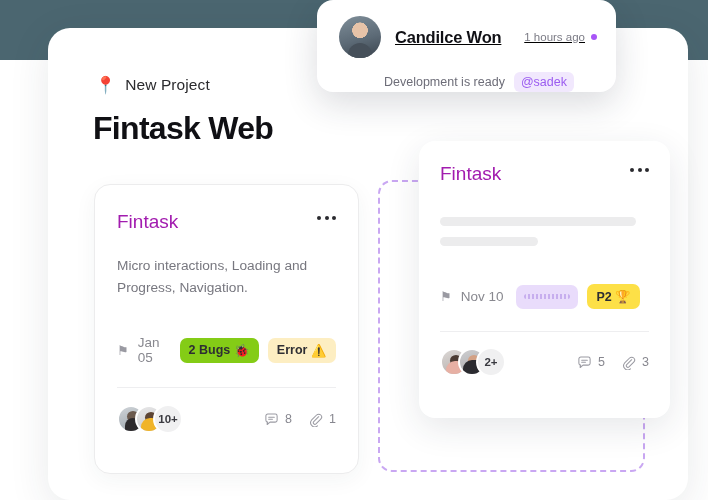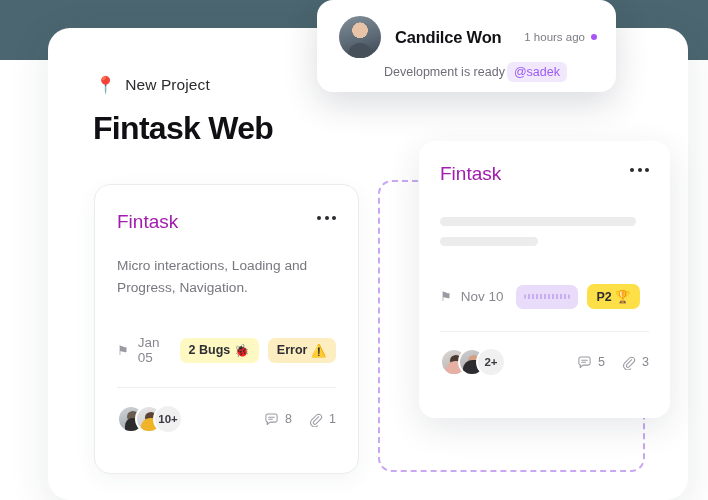--- a/index.html
+++ b/index.html
@@ -58,21 +58,21 @@
     position: absolute;
     left: 317px; top: 0px;
     width: 299px; height: 92px;
     background: #ffffff;
     border-radius: 16px;
     box-shadow: 0 12px 34px rgba(30,40,55,0.16);
     z-index: 30;
   }
   .toast-top {
     position: absolute; left: 22px; top: 16px;
-    display: flex; align-items: center; width: 258px;
+    display: flex; align-items: center; width: 258px; text-decoration: underline;
   }
   .toast-avatar {
     width: 42px; height: 42px; border-radius: 50%;
     background:
       radial-gradient(circle at 50% 34%, #e7c3a8 0 22%, rgba(231,195,168,0) 23%),
       linear-gradient(165deg, #7f8e99 0%, #5c6a76 55%, #39434d 100%);
     position: relative; overflow: hidden; flex: none;
   }
   .toast-avatar::after {
     content: ""; position: absolute;
@@ -83,22 +83,22 @@
     margin-left: 14px;
     font-size: 16.5px; font-weight: 700; color: #111116;
     letter-spacing: -.2px;
   }
   .toast-time-wrap {
     margin-left: auto; display: flex; align-items: center; gap: 6px;
   }
   .toast-time { font-size: 11.5px; color: #7c7c86; }
   .toast-dot { width: 6px; height: 6px; border-radius: 50%; background: #a855f7; }
   .toast-body {
-    position: absolute; left: 384px; top: 62px;
-    display: flex; align-items: center; gap: 2px;
+    position: absolute; left: 384px; top: 72px;
+    display: flex; align-items: center; gap: 9px;
   }
   .toast-msg { font-size: 12.5px; color: #6d6d78; }
   .toast-mention {
     font-size: 12.5px; color: #9b5cf0;
     background: #f1e8fd; border-radius: 6px;
     padding: 3px 7px;
   }
 
   
   .dropzone {
@@ -150,21 +150,21 @@
   }
   .meta-row { display: flex; align-items: center; gap: 9px; }
   .flag-icon { font-size: 13px; color: #9a9aa2; line-height: 1; }
   .meta-date { font-size: 13.5px; color: #88888f; margin-right: 4px; }
   .chip {
     font-size: 12.5px; font-weight: 700;
     border-radius: 7px; padding: 5px 9px;
     display: inline-flex; align-items: center; gap: 4px;
     white-space: nowrap;
   }
-  .chip-bugs { background: #fef9c3; color: #2e2e33; }
+  .chip-bugs { background: #84cc16; color: #2e2e33; }
   .chip-error { background: #fdeec2; color: #2e2e33; }
   .chip-p2 { background: #fde047; color: #2e2e33; }
   .chip-blur {
     background: #e9dcfb; color: transparent;
     width: 62px; height: 24px; border-radius: 7px;
     position: relative;
   }
   .chip-blur::after {
     content: ""; position: absolute; left: 8px; top: 9px;
     width: 46px; height: 5px; border-radius: 3px;

